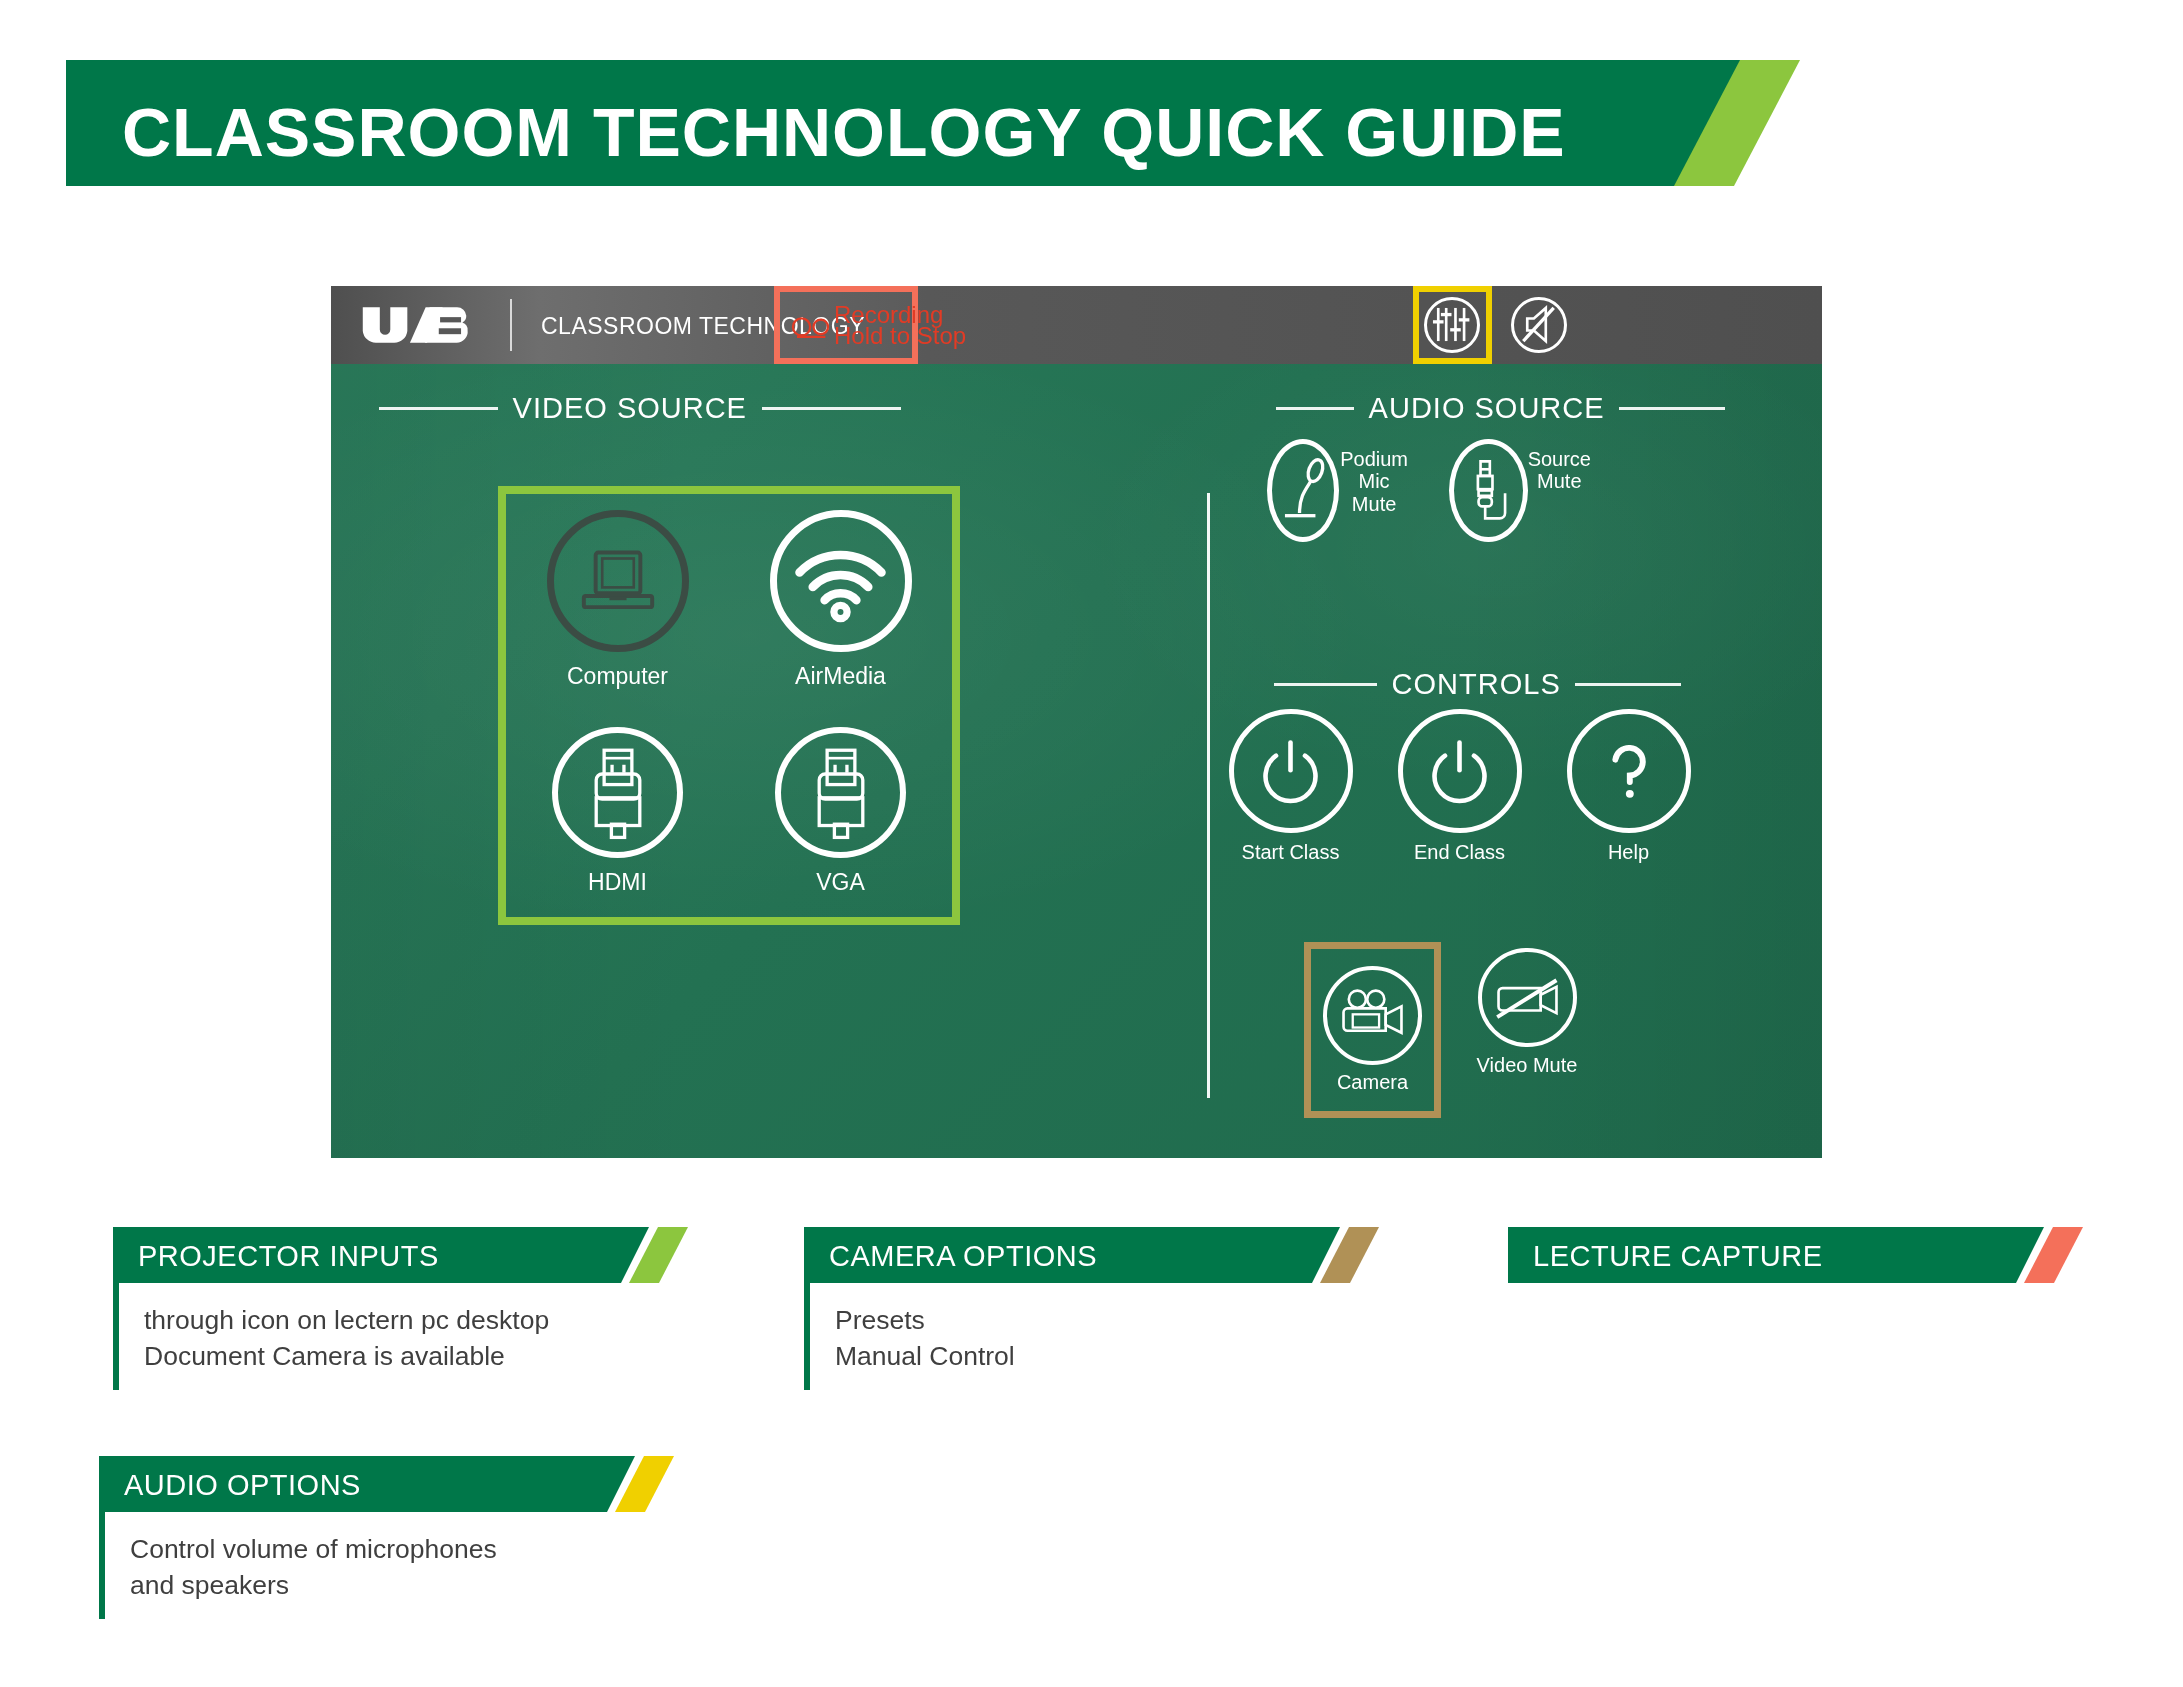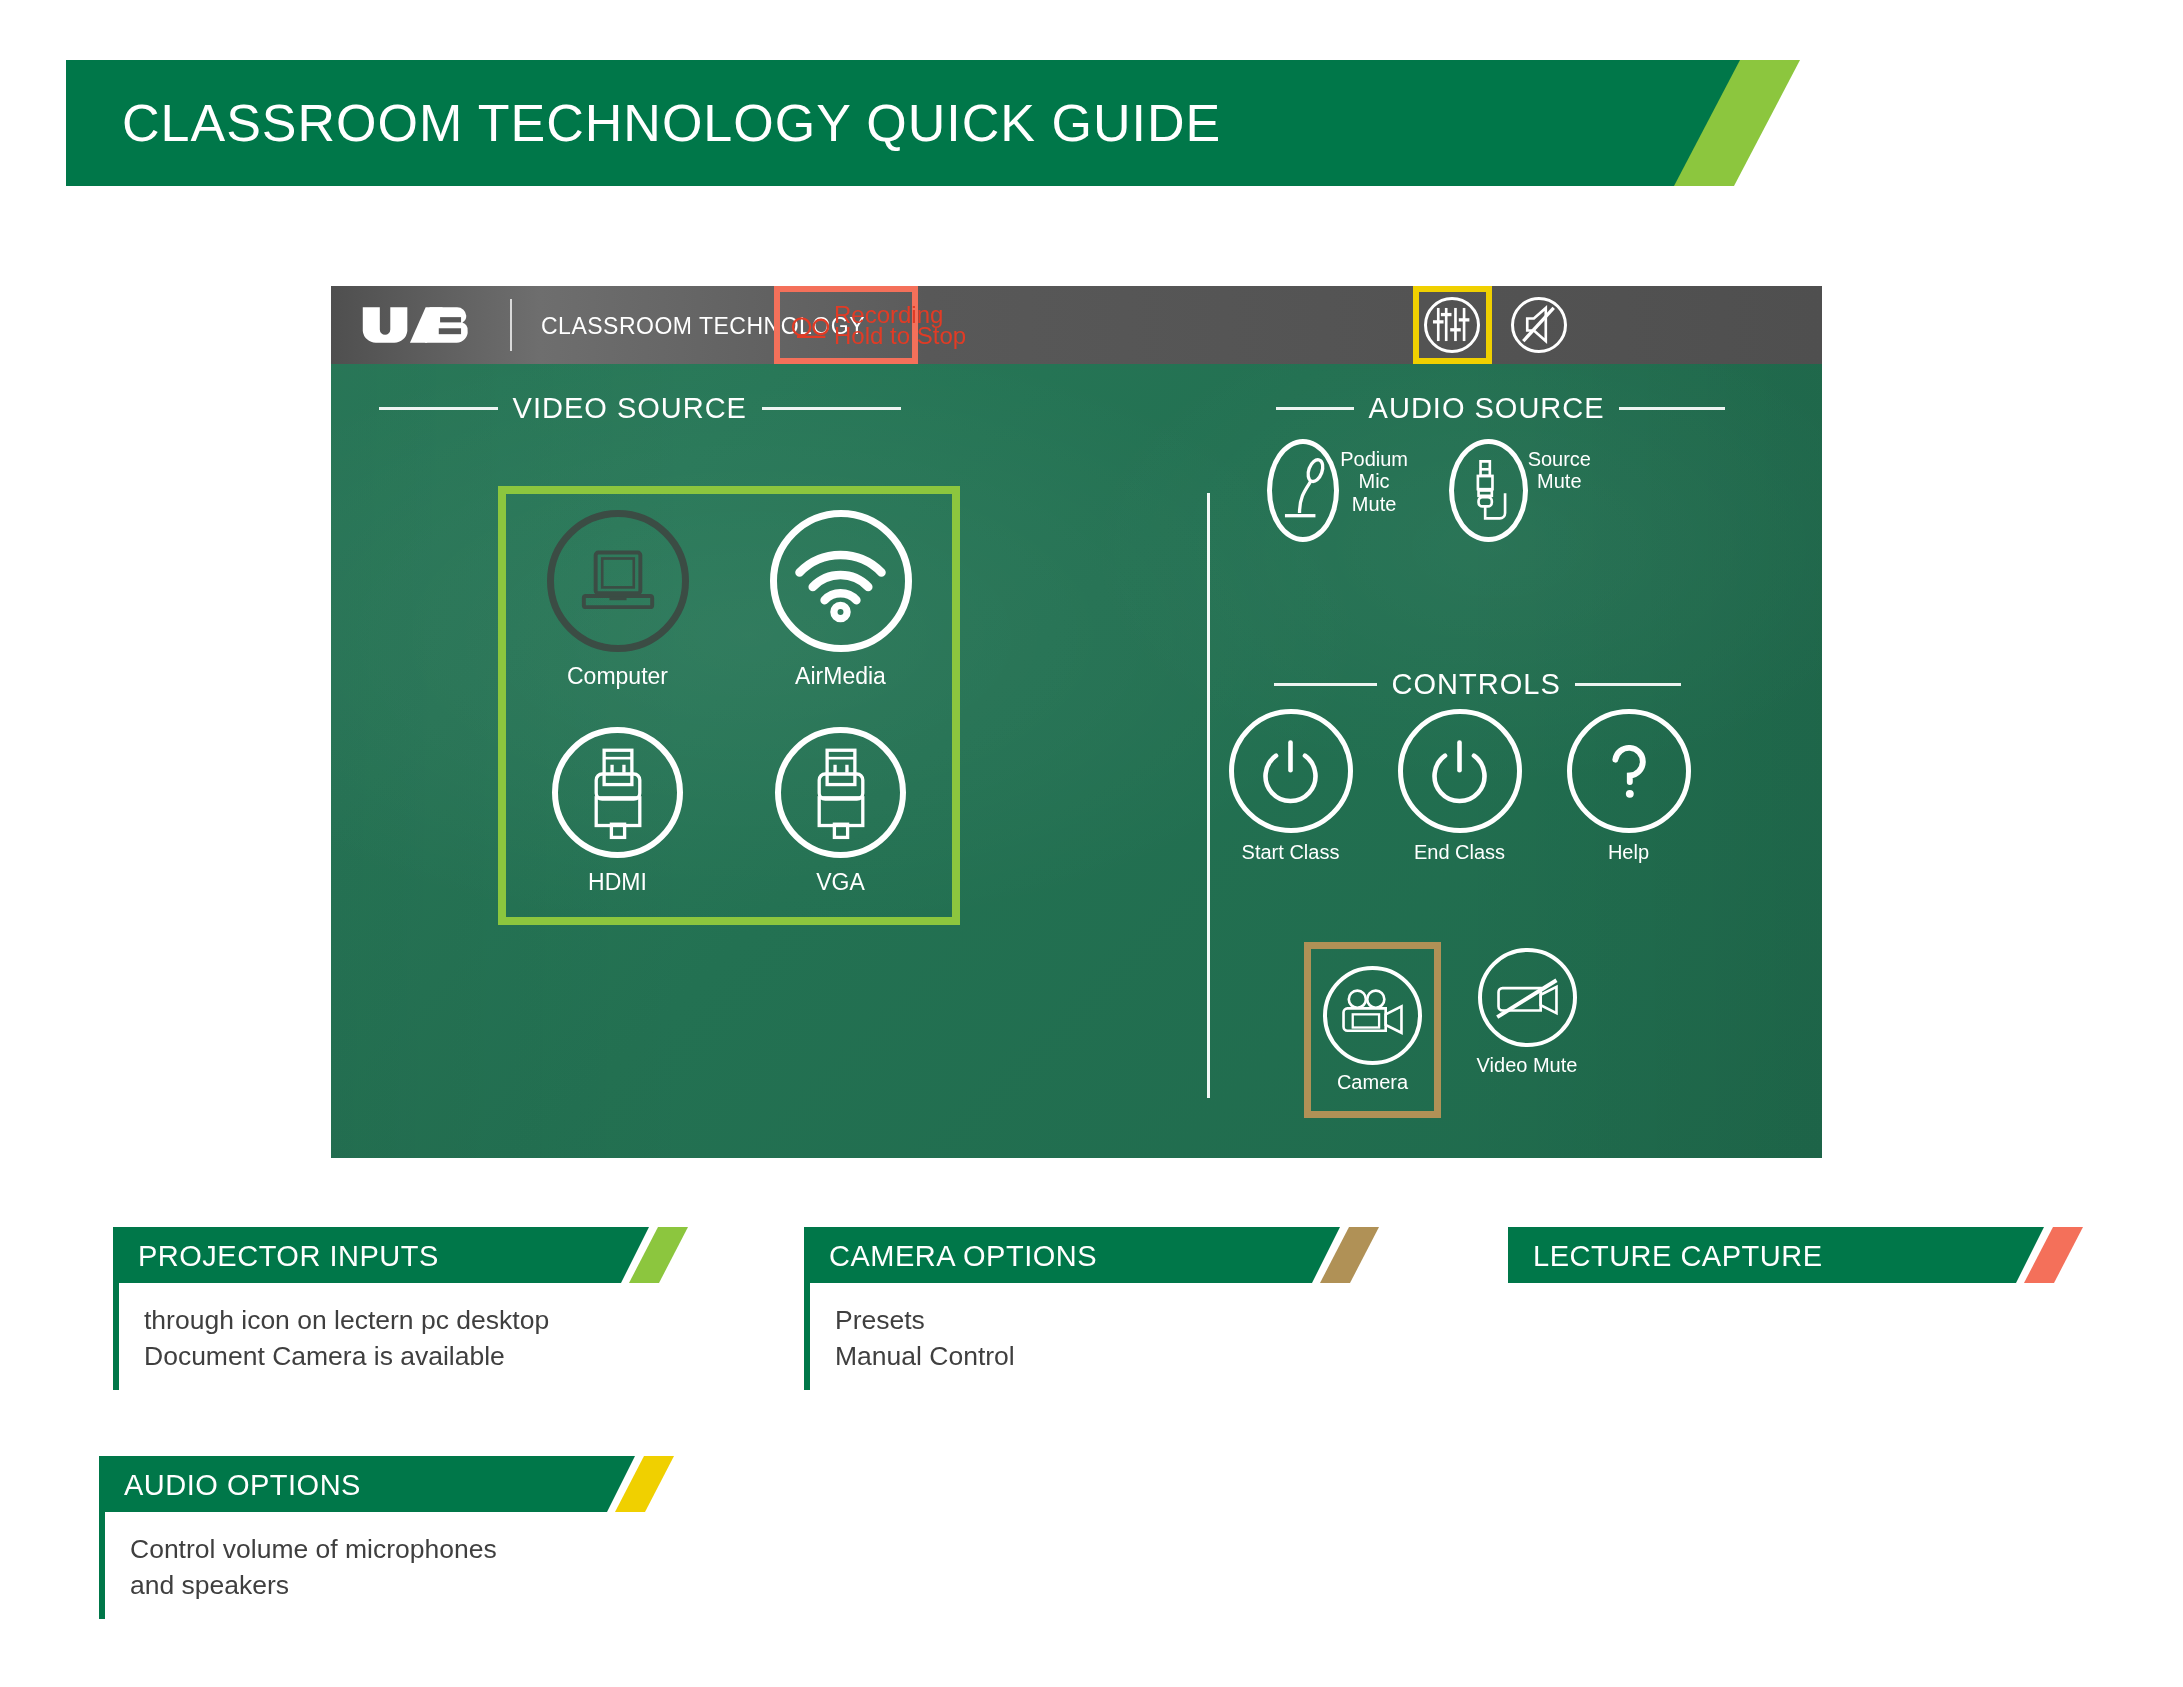--- a/index.html
+++ b/index.html
@@ -23,24 +23,24 @@
     clip-path: polygon(0 0, 1733px 0, 1667px 126px, 0 126px);
   }
   .title-banner-accent {
     position: absolute; left: 1522px; top: 0;
     width: 212px; height: 126px;
     background: #8cc63e;
     clip-path: polygon(152px 0, 212px 0, 146px 126px, 86px 126px);
   }
   .title-text {
     position: absolute; left: 56px; top: 33px;
-    font-size: 52px;
+    font-size: 68px;
     letter-spacing: 1px;
     color: #ffffff;
-    font-weight: normal;
+    font-weight: bold;
     white-space: nowrap;
   }
 
   
   .panel {
     position: absolute;
     left: 331px; top: 286px;
     width: 1491px; height: 872px;
     background: linear-gradient(135deg, #2b7d5c 0%, #237152 45%, #1f6a4c 100%);
     overflow: hidden;

